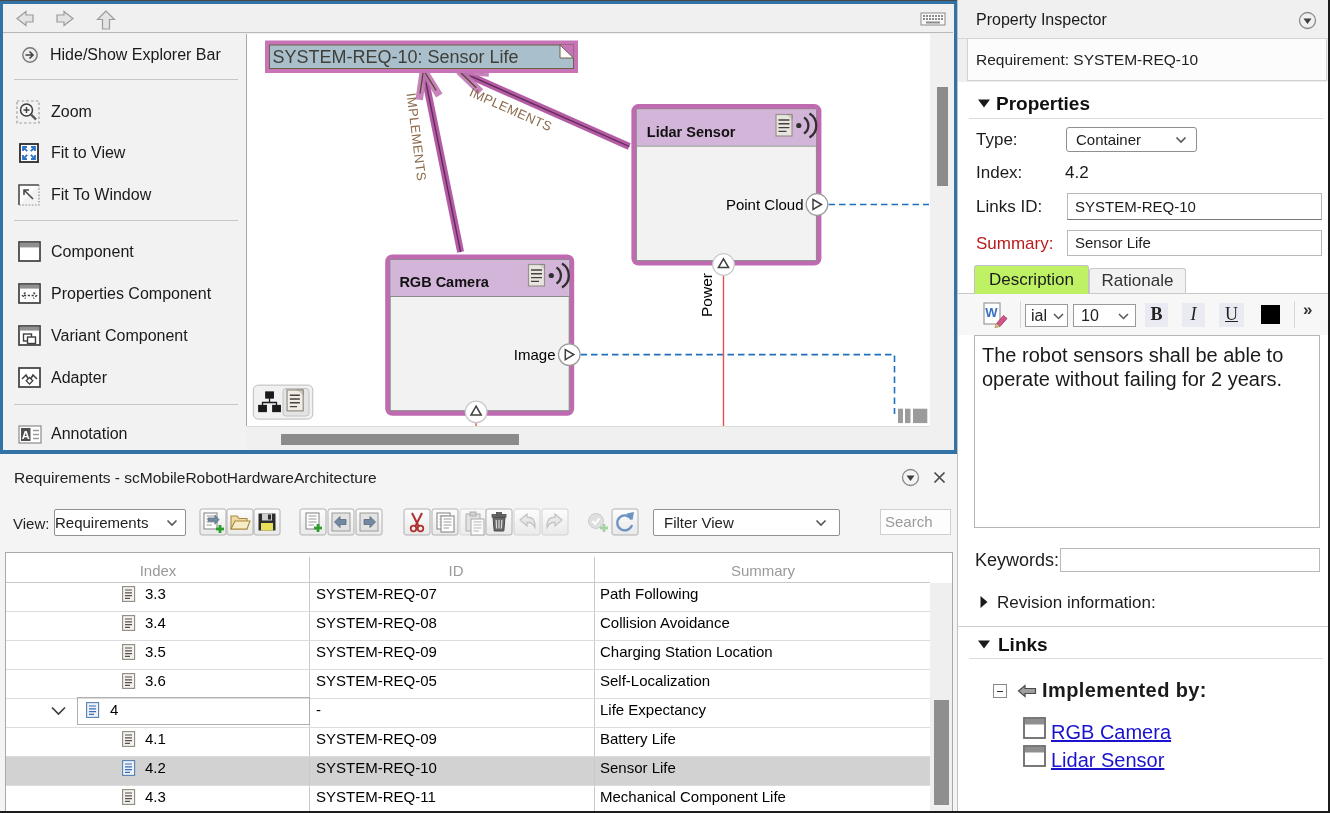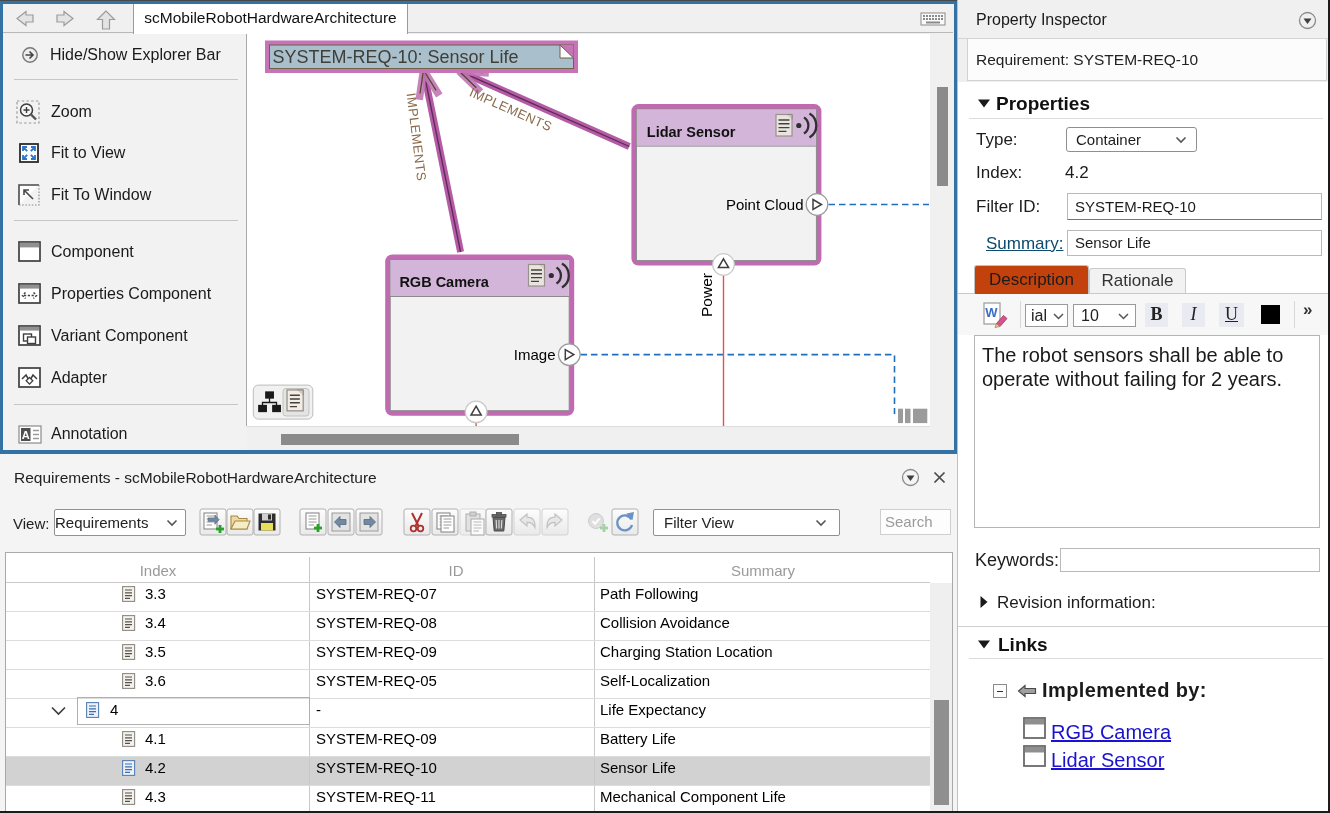--- a/index.html
+++ b/index.html
@@ -19,21 +19,20 @@
   <div class="abs" style="left:954px;top:4px;width:3px;height:450px;background:#3272a4;"></div>
   <div class="abs" style="left:0;top:450px;width:957px;height:4px;background:#3272a4;"></div>
 
   <div class="abs" id="toptoolbar" style="left:3px;top:4px;width:950px;height:29px;background:#f0f0f0;border-bottom:1px solid #b8b8b8;">
     <svg class="abs" style="left:0;top:0;" width="130" height="29" viewBox="0 0 130 29">
       <path d="M30 11 L23 11 L23 7.5 L14 14.5 L23 21.5 L23 18 L30 18 Z" fill="#e4e4e4" stroke="#9b9b9b" stroke-width="1.2"></path>
       <path d="M54 11 L61 11 L61 7.5 L70 14.5 L61 21.5 L61 18 L54 18 Z" fill="#e4e4e4" stroke="#9b9b9b" stroke-width="1.2"></path>
       <path d="M103 7 L94.5 15.5 L99.5 15.5 L99.5 25 L106.5 25 L106.5 15.5 L111.5 15.5 Z" fill="#e4e4e4" stroke="#9b9b9b" stroke-width="1.2"></path>
     </svg>
 
-    <div class="abs" style="left:130px;top:0;width:275px;height:30px;background:#fff;border-left:1px solid #9b9b9b;border-right:1px solid #9b9b9b;font-size:15.5px;color:#111;text-align:center;line-height:28px;z-index:3;">scMobileRobotHardwareArchitecture</div>
 
     <svg class="abs" style="left:917px;top:8px;" width="26" height="14" viewBox="0 0 26 14">
       <rect x="1" y="1" width="24" height="12" fill="#fafafa" stroke="#8a8a8a" stroke-width="1"></rect>
       <g fill="#8a8a8a">
         <rect x="3" y="3" width="2" height="2"></rect>
           <rect x="6" y="3" width="2" height="2"></rect>
           <rect x="9" y="3" width="2" height="2"></rect>
           <rect x="12" y="3" width="2" height="2"></rect>
           <rect x="15" y="3" width="2" height="2"></rect>
           <rect x="18" y="3" width="2" height="2"></rect>
@@ -479,27 +478,27 @@
   <div class="abs" style="left:11px;top:118px;width:354px;height:1px;background:#dcdcdc;"></div>
 
   <div class="abs" style="left:18px;top:130px;font-size:17px;color:#1c1c1c;">Type:</div>
   <div class="abs" style="left:108px;top:127px;width:131px;height:25px;background:#fff;border:1px solid #8f8f8f;border-radius:3px;font-size:15px;color:#1c1c1c;line-height:23px;padding-left:9px;">Container
     <svg class="abs" style="right:9px;top:8px;" width="12" height="8" viewBox="0 0 12 8">
         <path d="M1.5 1.5 L6 6 L10.5 1.5" fill="none" stroke="#555" stroke-width="1.6"></path>
       </svg>
   </div>
   <div class="abs" style="left:18px;top:163px;font-size:17px;color:#1c1c1c;">Index:</div>
   <div class="abs" style="left:107px;top:163px;font-size:17px;color:#1c1c1c;">4.2</div>
-  <div class="abs" style="left:18px;top:197px;font-size:17px;color:#1c1c1c;">Filter ID:</div>
+  <div class="abs" style="left:18px;top:197px;font-size:17px;color:#1c1c1c;">Links ID:</div>
   <div class="abs" style="left:109px;top:193px;width:255px;height:27px;background:#fff;border:1px solid #b9b9b9;border-bottom:1px solid #777;font-size:15px;color:#1c1c1c;line-height:25px;padding-left:7px;">SYSTEM-REQ-10</div>
-  <div class="abs" style="left:28px;top:234px;font-size:17px;color:#0c4a6e;text-decoration:underline;">Summary:</div>
+  <div class="abs" style="left:18px;top:234px;font-size:17px;color:#b91c1c;">Summary:</div>
   <div class="abs" style="left:109px;top:230px;width:255px;height:26px;background:#fff;border:1px solid #b9b9b9;font-size:15px;color:#1c1c1c;line-height:24px;padding-left:7px;">Sensor Life</div>
 
   <div class="abs" style="left:0px;top:293px;width:372px;height:1px;background:#c9c9c9;"></div>
-  <div class="abs" style="left:16px;top:265px;width:115px;height:29px;background:#c2410c;border:1px solid #c1c1c1;border-bottom:none;border-radius:3px 3px 0 0;font-size:17px;color:#1c1c1c;text-align:center;line-height:28px;">Description</div>
+  <div class="abs" style="left:16px;top:265px;width:115px;height:29px;background:#bef264;border:1px solid #c1c1c1;border-bottom:none;border-radius:3px 3px 0 0;font-size:17px;color:#1c1c1c;text-align:center;line-height:28px;">Description</div>
   <div class="abs" style="left:131px;top:268px;width:97px;height:25px;background:#f2f2f2;border:1px solid #c9c9c9;border-bottom:none;border-radius:3px 3px 0 0;font-size:17px;color:#333;text-align:center;line-height:24px;">Rationale</div>
 
   <div class="abs" style="left:0px;top:294px;width:372px;height:41px;background:#f7f7f7;">
     <svg class="abs" style="left:25px;top:8px;" width="26" height="26" viewBox="0 0 26 26">
       <rect x="1" y="1" width="16" height="21" fill="#fff" stroke="#9a9a9a" stroke-width="1.2"></rect>
       <text x="8.5" y="15" font-size="13" font-weight="bold" fill="#3a6fc4" text-anchor="middle">W</text>
       <path d="M13.5 21.5 L20.5 13.5 L24 16.5 L17 24.5 Z" fill="#d4558e" stroke="#a03060" stroke-width="0.8"></path>
       <path d="M13.5 21.5 L17 24.5 L12 25.5 Z" fill="#e8c89a" stroke="#a07a40" stroke-width="0.7"></path>
     </svg>
     <div class="abs" style="left:62px;top:7px;width:1px;height:27px;background:#d8d8d8;"></div>

